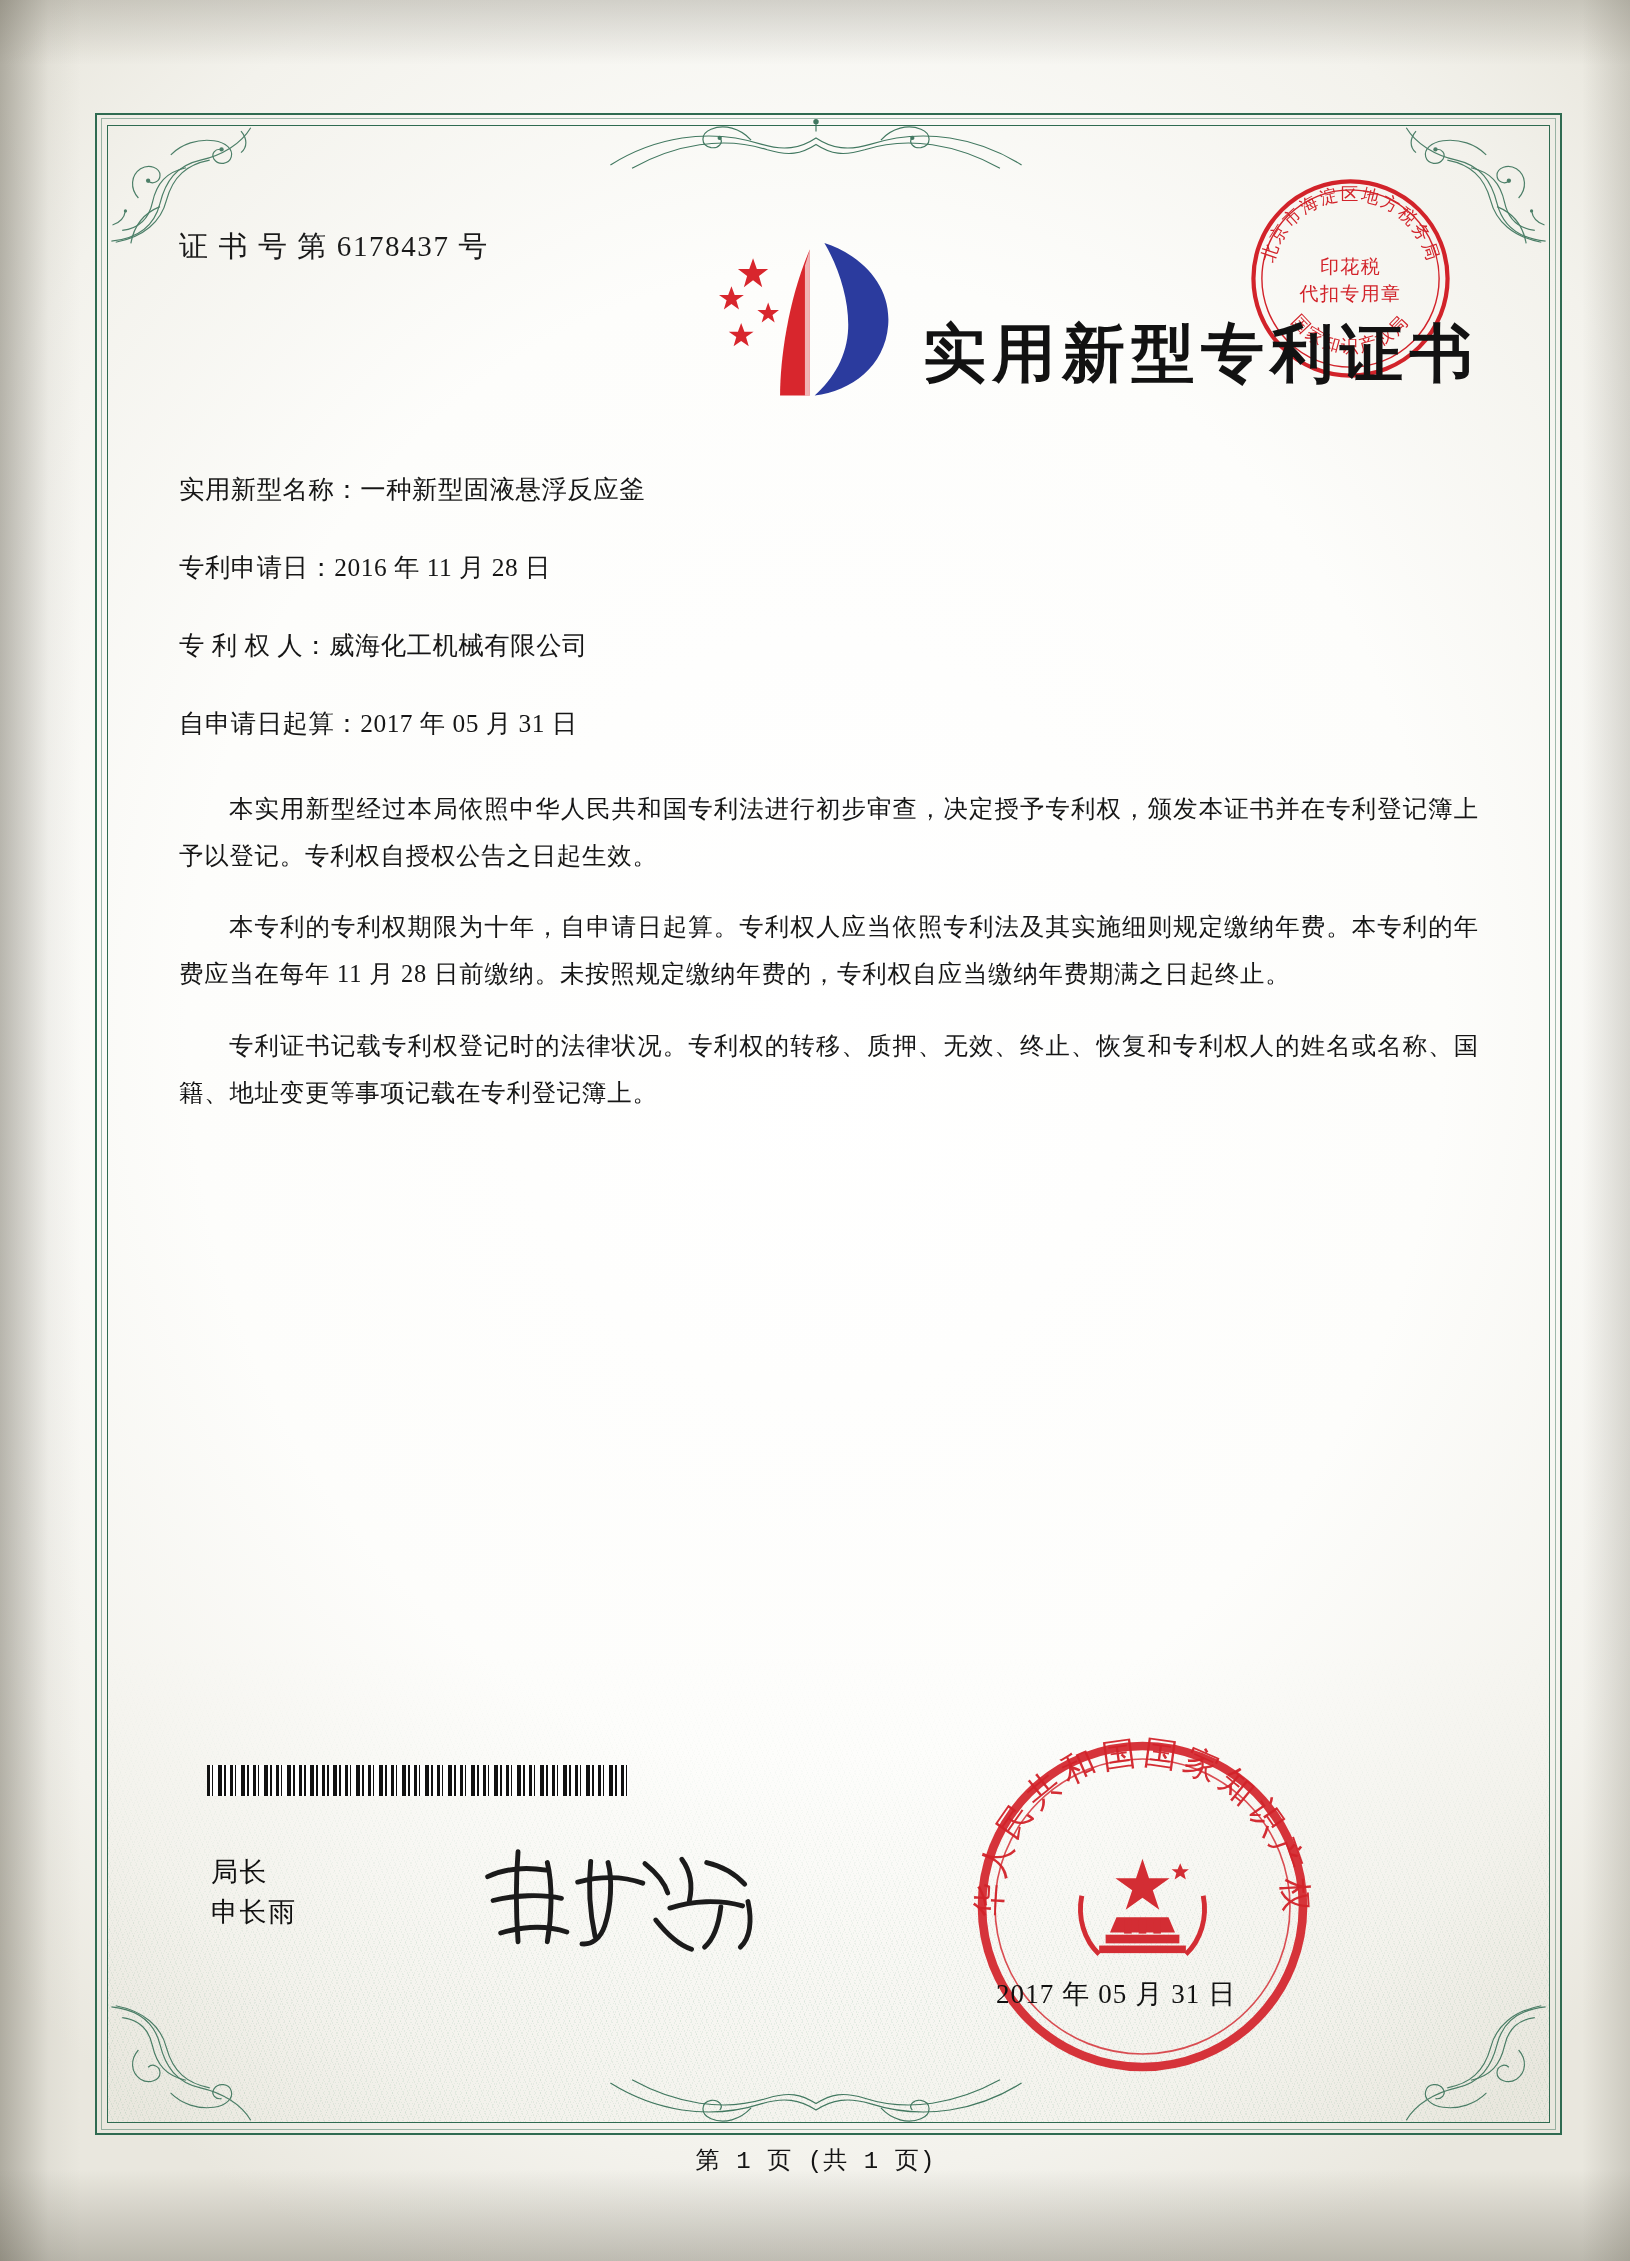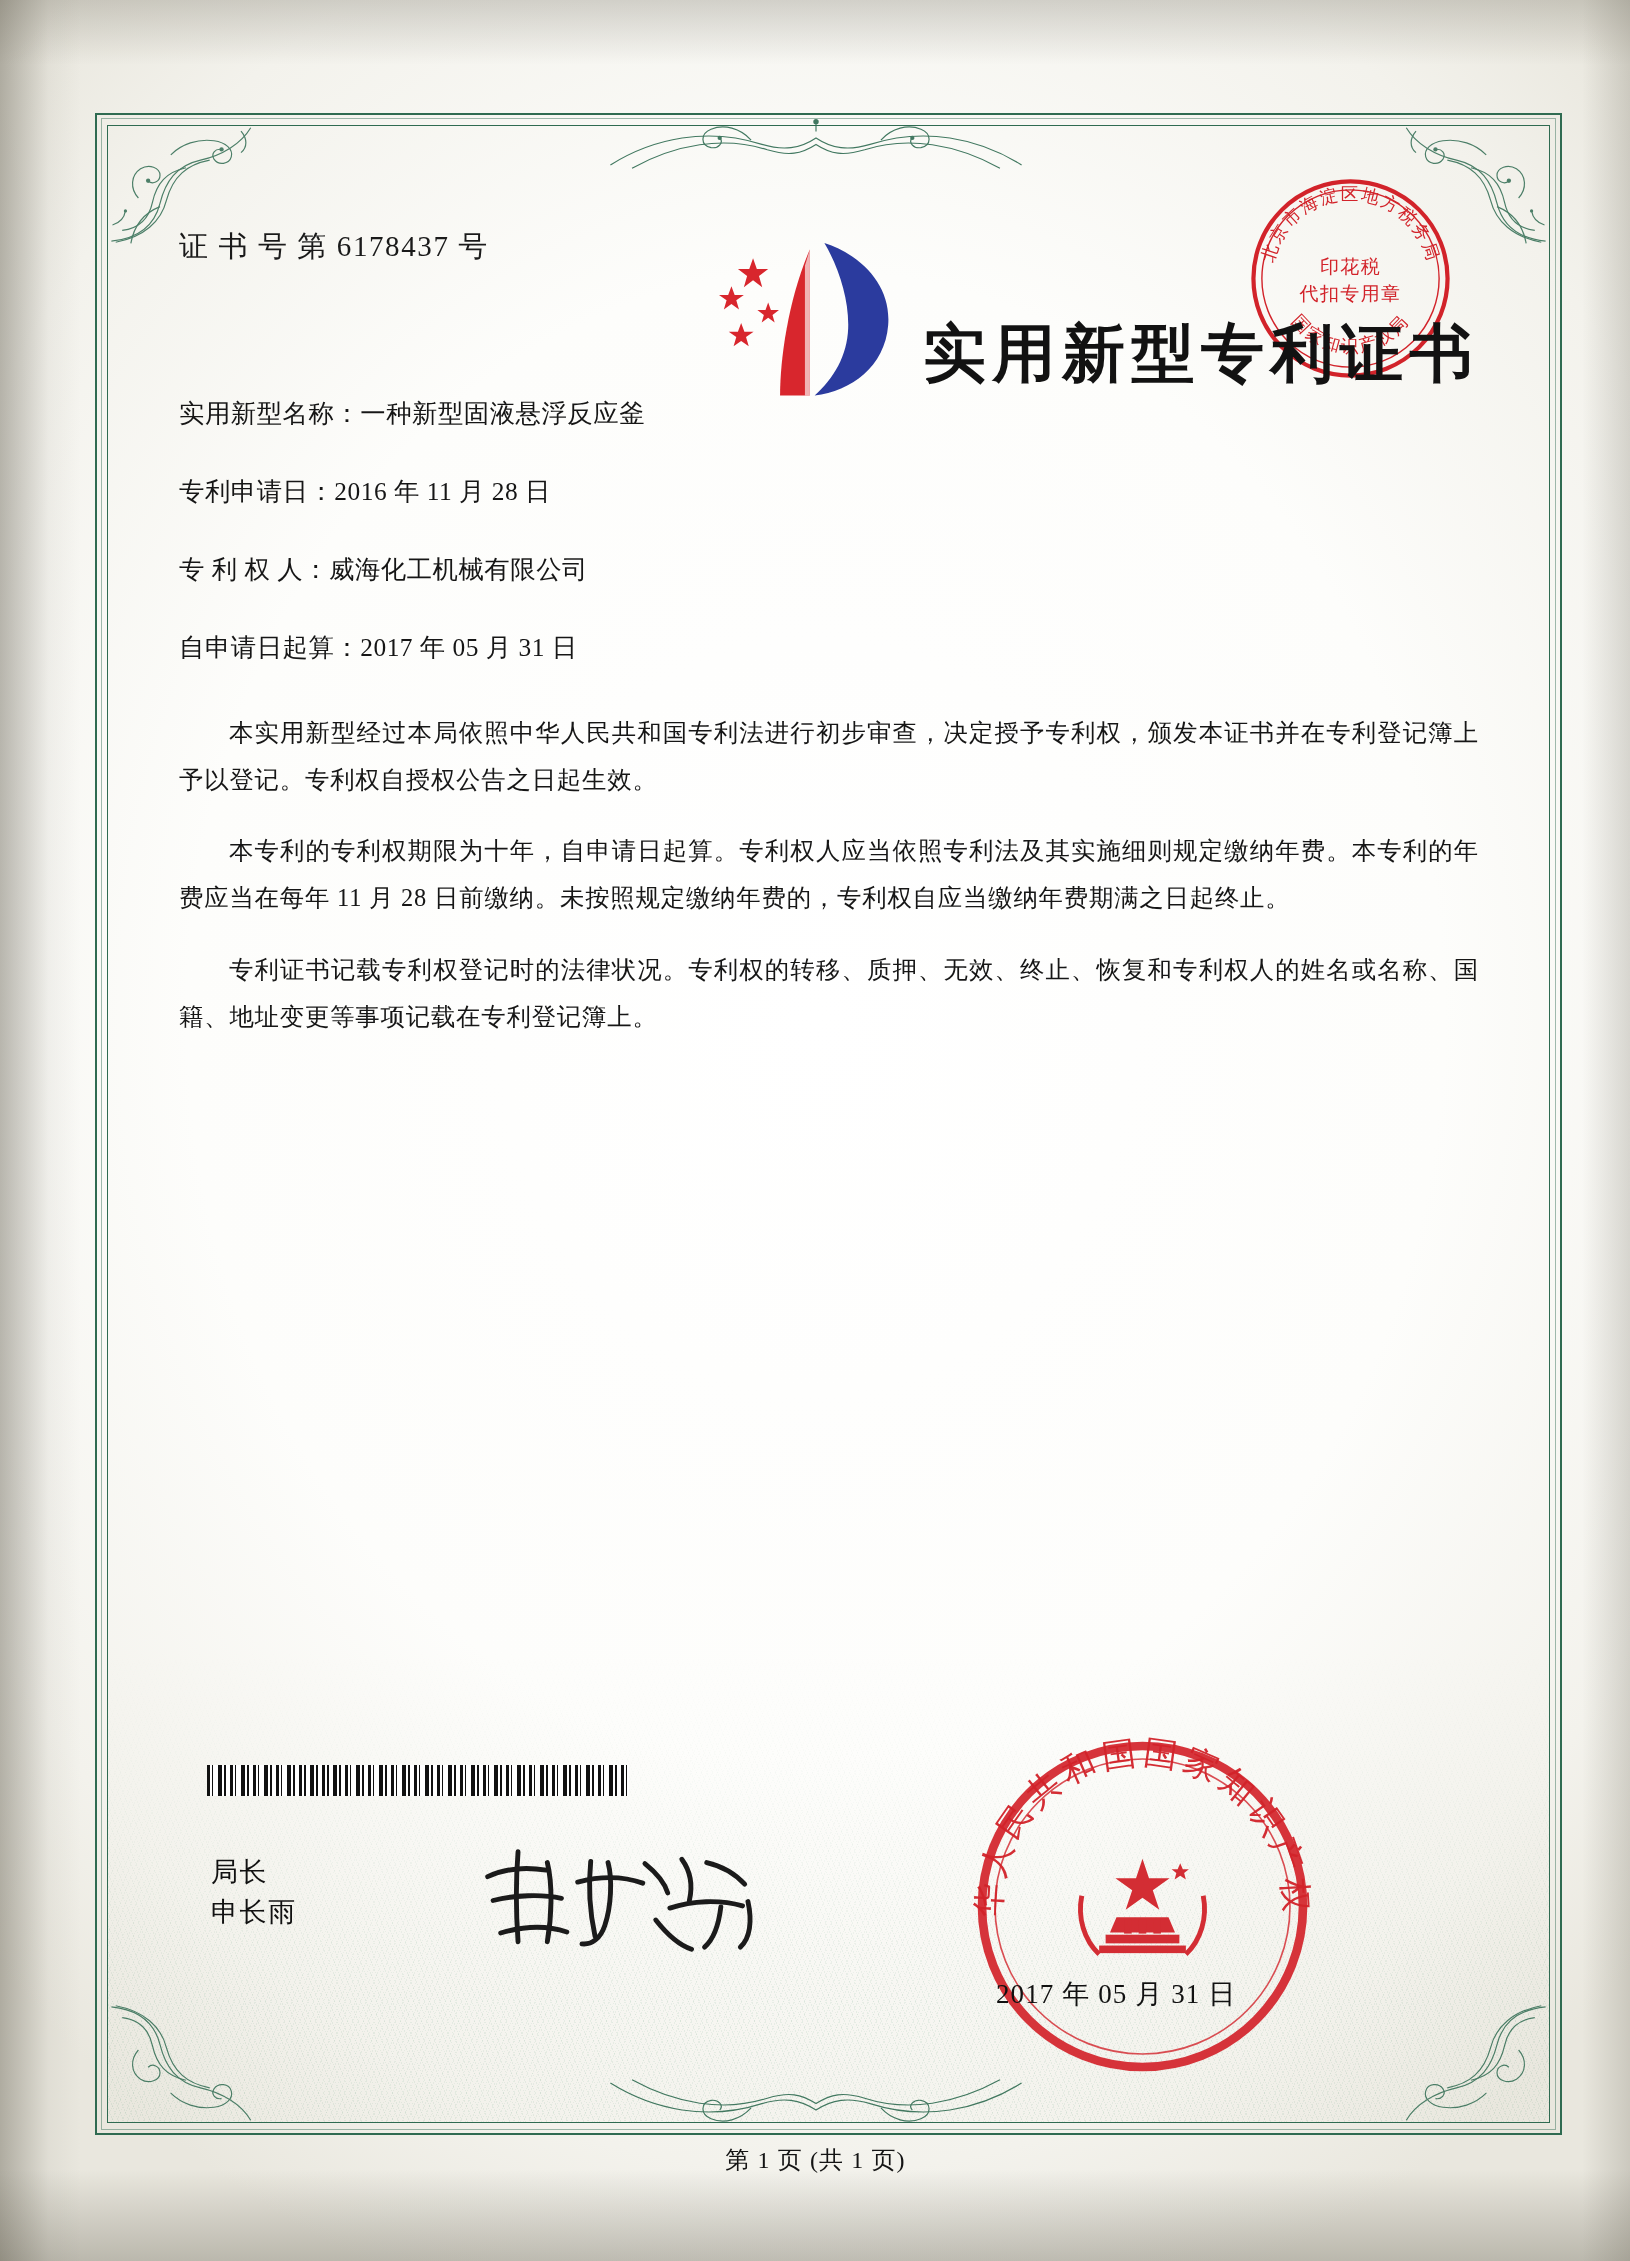--- a/index.html
+++ b/index.html
@@ -130,20 +130,21 @@
     text-align: right;
     margin-top: 44px;
     font-family: "Liberation Serif", serif;
     font-weight: bold;
     font-size: 63px;
     letter-spacing: 6.5px;
     color: #121212;
   }
 
   .fields {
+    margin-top: 76px;
   }
   .field-row {
     font-size: 25.4px;
     color: #161616;
     margin-bottom: 44px;
     letter-spacing: 0.5px;
     white-space: nowrap;
   }
   .field-label {
     display: inline-block;
@@ -223,20 +224,21 @@
   .tax-stamp svg { width:100%; height:100%; display:block; }
 
   .page-footer {
     position: absolute;
     left: 0; right: 0;
     top: 2144px;
     text-align: center;
     font-size: 24px;
     color: #141414;
     letter-spacing: 1.1px;
+    font-family: Liberation Mono, monospace;
   }
 </style>
 </head>
 <body>
 
 <div class="page">
   <div class="paper"></div>
 
   <div class="frame-outer"></div>
   <div class="frame-band"></div>

